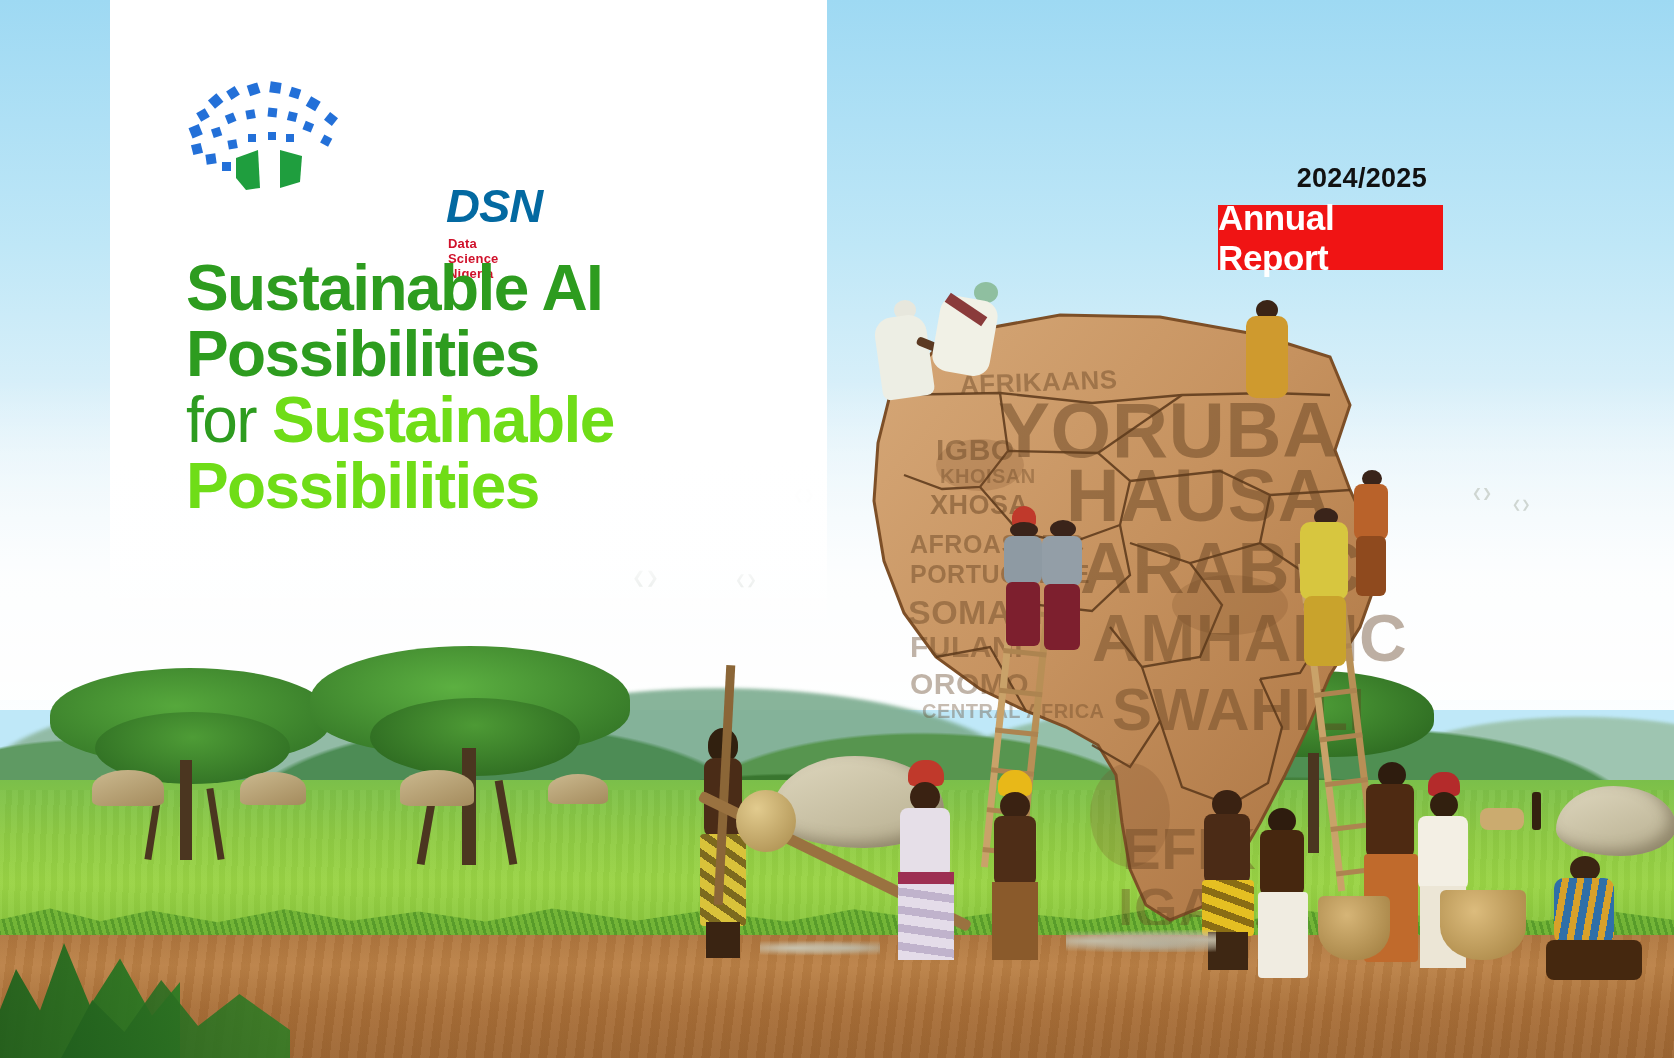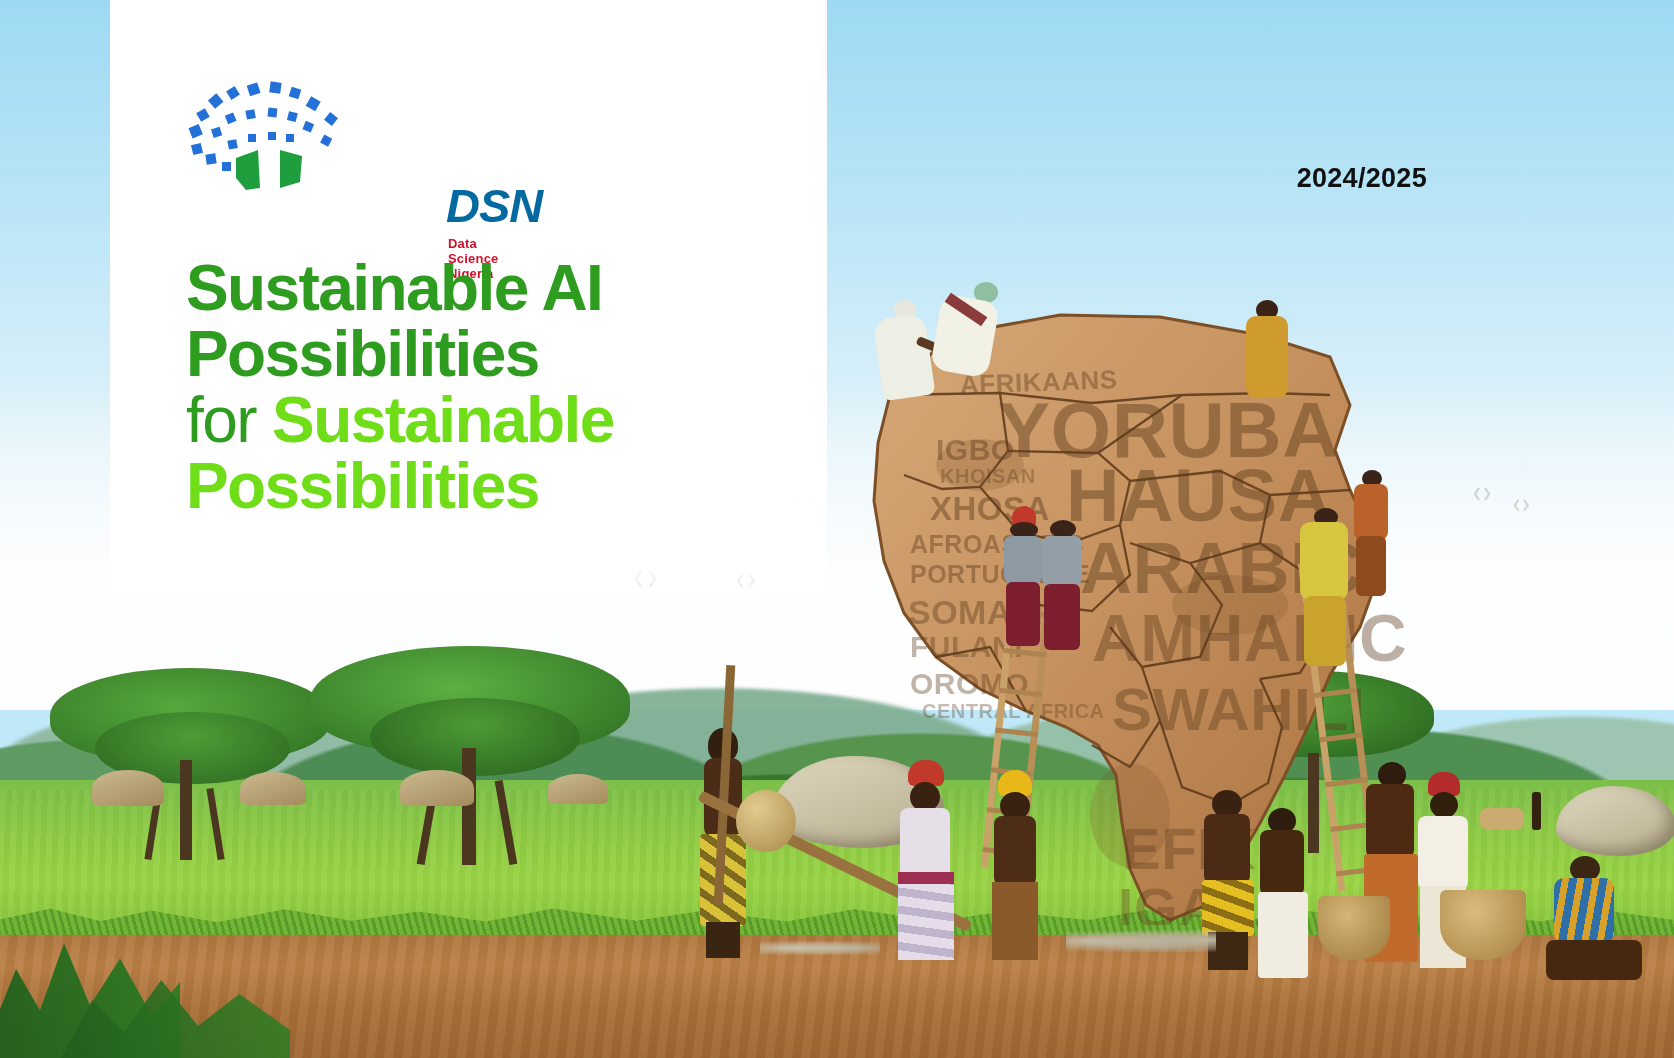--- a/index.html
+++ b/index.html
@@ -229,21 +229,21 @@
         <ellipse cx="400" cy="330" rx="58" ry="30"></ellipse>
         <ellipse cx="300" cy="540" rx="40" ry="52"></ellipse>
       </g>
     </svg>
 
     <div class="words">
         <div class="w" style="left: 130px; top: 92px; font-size: 26px; opacity: 0.4; transform: rotate(-2deg);">AFRIKAANS</div>
         <div class="w" style="left: 168px; top: 110px; font-size: 78px; opacity: 0.45; transform: rotate(0deg);">YORUBA</div>
         <div class="w" style="left: 106px; top: 158px; font-size: 30px; opacity: 0.42; transform: rotate(0deg);">IGBO</div>
         <div class="w" style="left: 110px; top: 190px; font-size: 20px; opacity: 0.34; transform: rotate(0deg);">KHOISAN</div>
-        <div class="w" style="left: 100px; top: 215px; font-size: 33px; opacity: 0.45; transform: rotate(0deg);">XHOSA</div>
+        <div class="w" style="left: 100px; top: 215px; font-size: 27px; opacity: 0.45; transform: rotate(0deg);">XHOSA</div>
         <div class="w" style="left: 236px; top: 178px; font-size: 74px; opacity: 0.45; transform: rotate(0deg);">HAUSA</div>
         <div class="w" style="left: 80px; top: 255px; font-size: 25px; opacity: 0.42; transform: rotate(0deg);">AFROASIATIC</div>
         <div class="w" style="left: 80px; top: 285px; font-size: 25px; opacity: 0.42; transform: rotate(0deg);">PORTUGUESE</div>
         <div class="w" style="left: 250px; top: 252px; font-size: 72px; opacity: 0.43; transform: rotate(0deg);">ARABIC</div>
         <div class="w" style="left: 78px; top: 318px; font-size: 34px; opacity: 0.4; transform: rotate(0deg);">SOMALI</div>
         <div class="w" style="left: 80px; top: 355px; font-size: 30px; opacity: 0.38; transform: rotate(0deg);">FULANI</div>
         <div class="w" style="left: 262px; top: 325px; font-size: 66px; opacity: 0.4; transform: rotate(0deg);">AMHARIC</div>
         <div class="w" style="left: 80px; top: 392px; font-size: 30px; opacity: 0.38; transform: rotate(0deg);">OROMO</div>
         <div class="w" style="left: 92px; top: 425px; font-size: 20px; opacity: 0.34; transform: rotate(0deg);">CENTRAL AFRICA</div>
         <div class="w" style="left: 282px; top: 400px; font-size: 60px; opacity: 0.4; transform: rotate(0deg);">SWAHILI</div>
@@ -421,14 +421,17 @@
   <div class="title">
     <div class="t-dark">Sustainable AI</div>
     <div class="t-dark">Possibilities</div>
     <div>
       <span class="t-for">for </span><span class="t-light">Sustainable</span>
     </div>
     <div class="t-light">Possibilities</div>
   </div>
 
   <div class="year">2024/2025</div>
+  <div class="report-banner">
+    <span>Annual Report</span>
+  </div>
 
 </div>
 
 </body></html>

